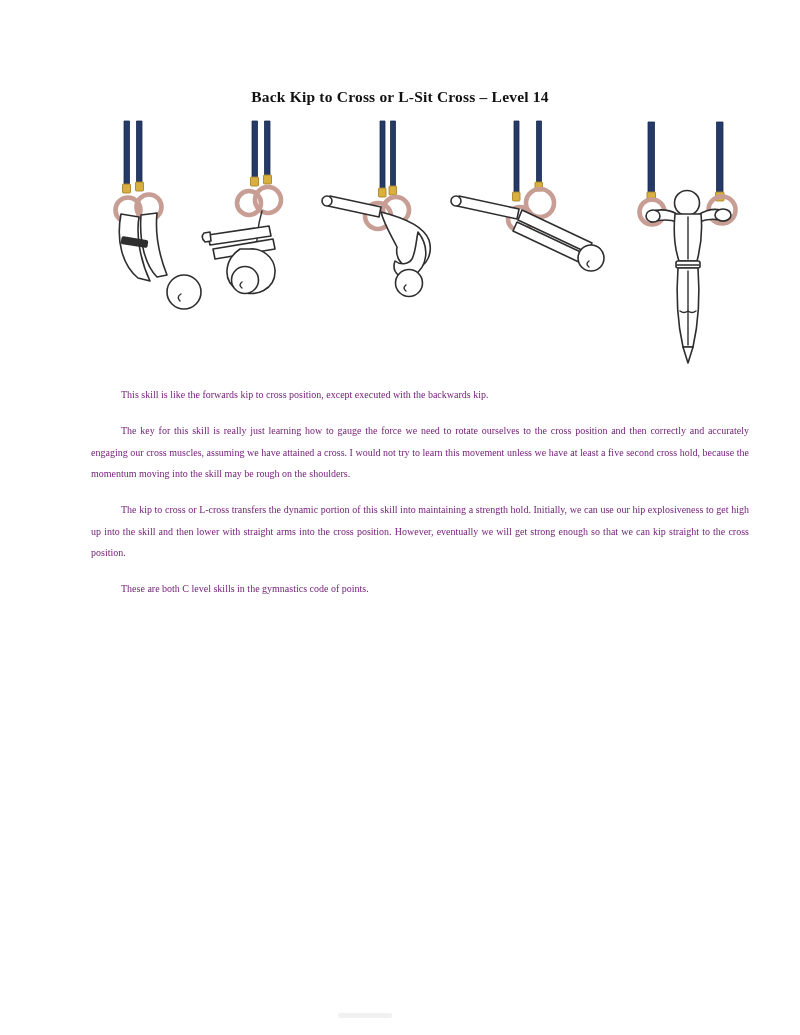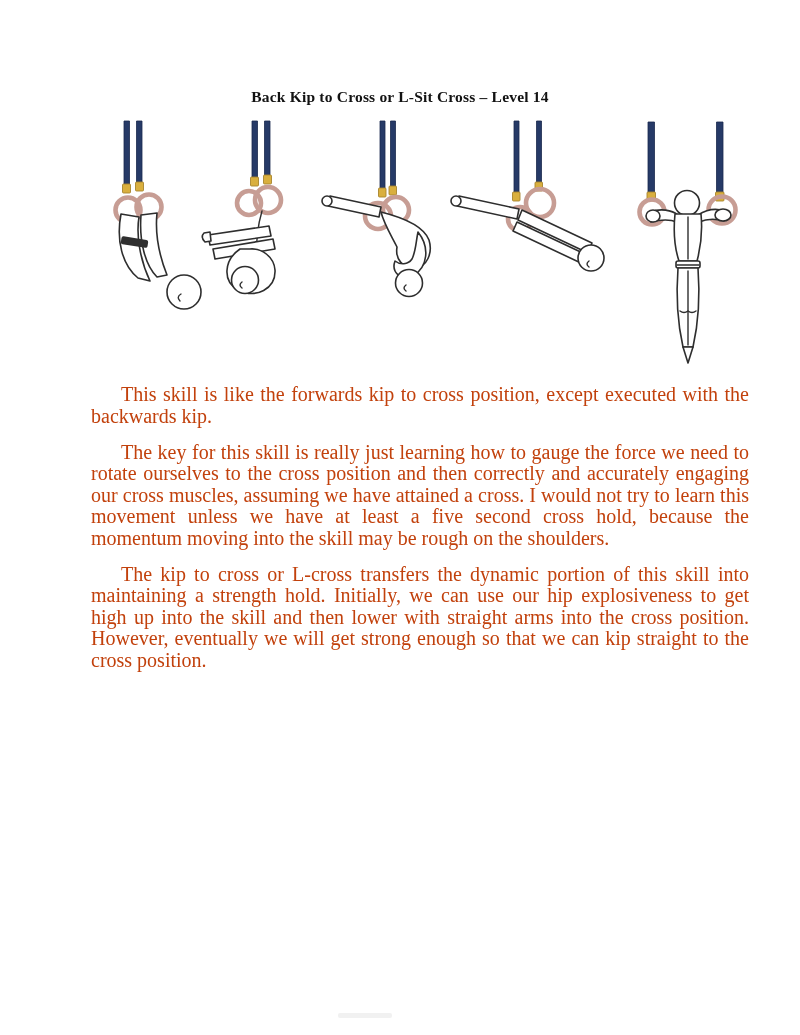--- a/index.html
+++ b/index.html
@@ -9,21 +9,21 @@
   }
   .title{
     position:absolute;top:88px;left:0;right:0;margin:0;
     text-align:center;font-size:15.5px;font-weight:bold;color:#121212;
     letter-spacing:.2px;
   }
   .figures{position:absolute;top:115px;left:0;}
   .figures *{vector-effect:non-scaling-stroke;}
   .body-text{
     position:absolute;top:384px;left:91px;width:658px;
-    font-size:20px;line-height:21.5px;color:#c2410c;text-align:justify;
+    font-size:10px;line-height:21.5px;color:#701a75;text-align:justify;
   }
   .body-text p{margin:0 0 14.5px 0;text-indent:30px;}
   .footer-artifact{
     position:absolute;left:338px;top:1013px;width:54px;height:5px;
     background:#f1f1f1;border-radius:2px;
   }
   
   .ln{fill:#ffffff;stroke:#2e2e2e;stroke-width:1.6;stroke-linejoin:round;stroke-linecap:round;}
   .st{fill:none;stroke:#2e2e2e;stroke-width:1.4;stroke-linecap:round;fill:none;}
   .strap{fill:#263a67;stroke:#1b2a4e;stroke-width:.8;}
@@ -129,17 +129,18 @@
         <path class="st" d="M680,196 q4,3 8,0 M688,196 q4,3 8,0"></path>
         <path class="ln" d="M683,232 L688,248 L693,232 Z"></path>
       </g>
     </g>
   </svg>
 
   <div class="body-text">
     <p>This skill is like the forwards kip to cross position, except executed with the backwards kip.</p>
     <p>The key for this skill is really just learning how to gauge the force we need to rotate ourselves to the cross position and then correctly and accurately engaging our cross muscles, assuming we have attained a cross. I would not try to learn this movement unless we have at least a five second cross hold, because the momentum moving into the skill may be rough on the shoulders.</p>
     <p>The kip to cross or L-cross transfers the dynamic portion of this skill into maintaining a strength hold. Initially, we can use our hip explosiveness to get high up into the skill and then lower with straight arms into the cross position. However, eventually we will get strong enough so that we can kip straight to the cross position.</p>
+    <p>These are both C level skills in the gymnastics code of points.</p>
   </div>
 
   <div class="footer-artifact"></div>
 
 </div>
 
 </body></html>

